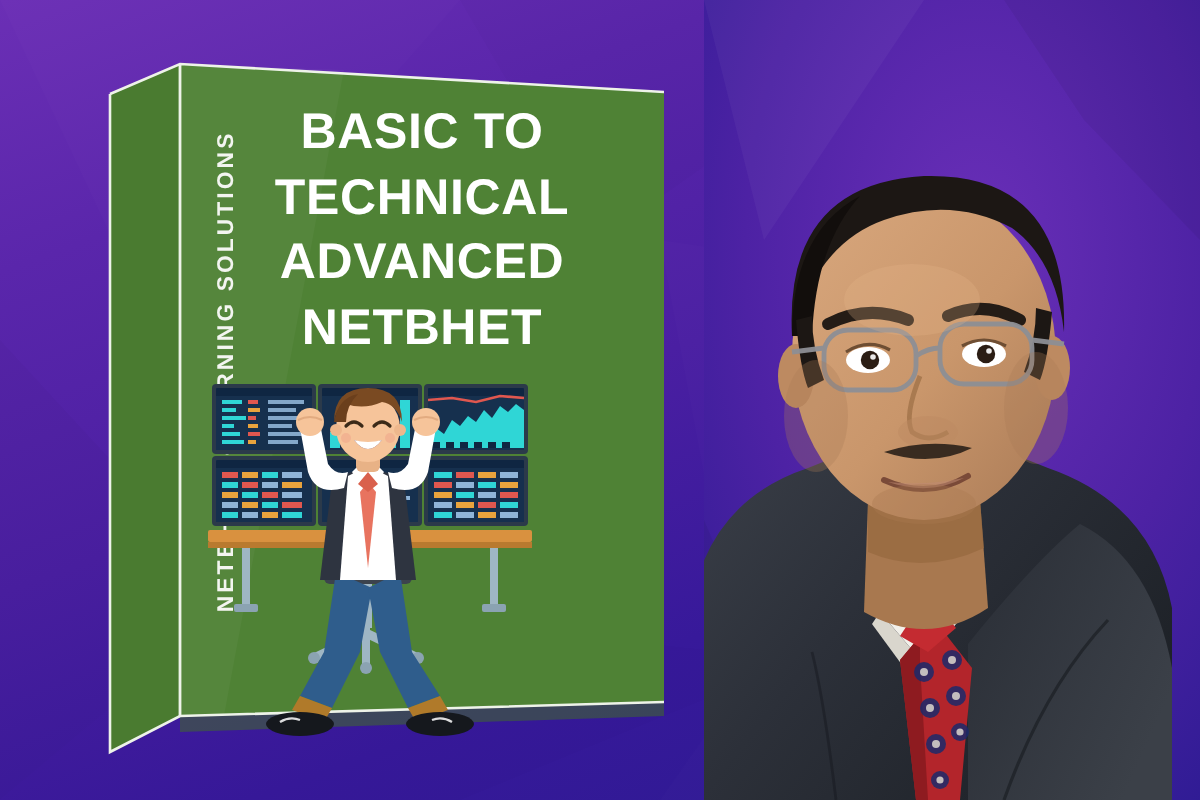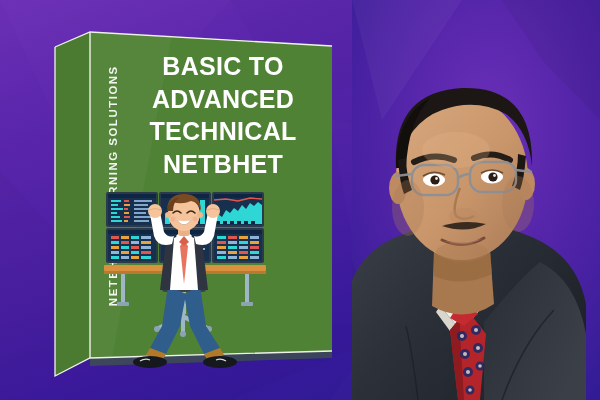--- a/index.html
+++ b/index.html
@@ -30,21 +30,21 @@
     font-weight:700;
     letter-spacing:1.55px;
     text-align:center;
     white-space:nowrap;
     line-height:1;
     font-family:"Liberation Sans", sans-serif;
   }
 
   .box-title{
     position:absolute;
-    left:56px; top:22px;
+    left:44px; top:22px;
     width:230px;
     text-align:center;
     color:#ffffff;
     font-weight:700;
     font-size:25px;
     line-height:1.30;
     letter-spacing:.3px;
     font-family:"Liberation Sans", sans-serif;
   }
   .box-title .tl{display:block;}
@@ -88,22 +88,22 @@
       <line x1="38" y1="4" x2="38" y2="330" stroke="#eef3e9" stroke-width="1.4"></line>
       <polyline points="3,19 3,348 38,330 280,323" fill="none" stroke="#eef3e9" stroke-width="1.3"></polyline>
 
       <polygon points="38,4 120,7 60,330 38,330" fill="#ffffff" opacity="0.035"></polygon>
     </svg>
 
     <div class="spine-text">NETBHET E-LEARNING SOLUTIONS</div>
 
     <div class="box-title">
       <span class="tl">BASIC TO</span>
+      <span class="tl">TECHNICAL</span>
       <span class="tl">ADVANCED</span>
-      <span class="tl">TECHNICAL</span>
       <span class="tl">NETBHET</span>
     </div>
 
     <div class="illus">
       <svg width="215" height="182" viewBox="0 0 215 182">
         <defs>
           <clipPath id="scr1">
               <rect x="4" y="8" width="48" height="31" rx="1"></rect>
             </clipPath>
           <clipPath id="scr2">

